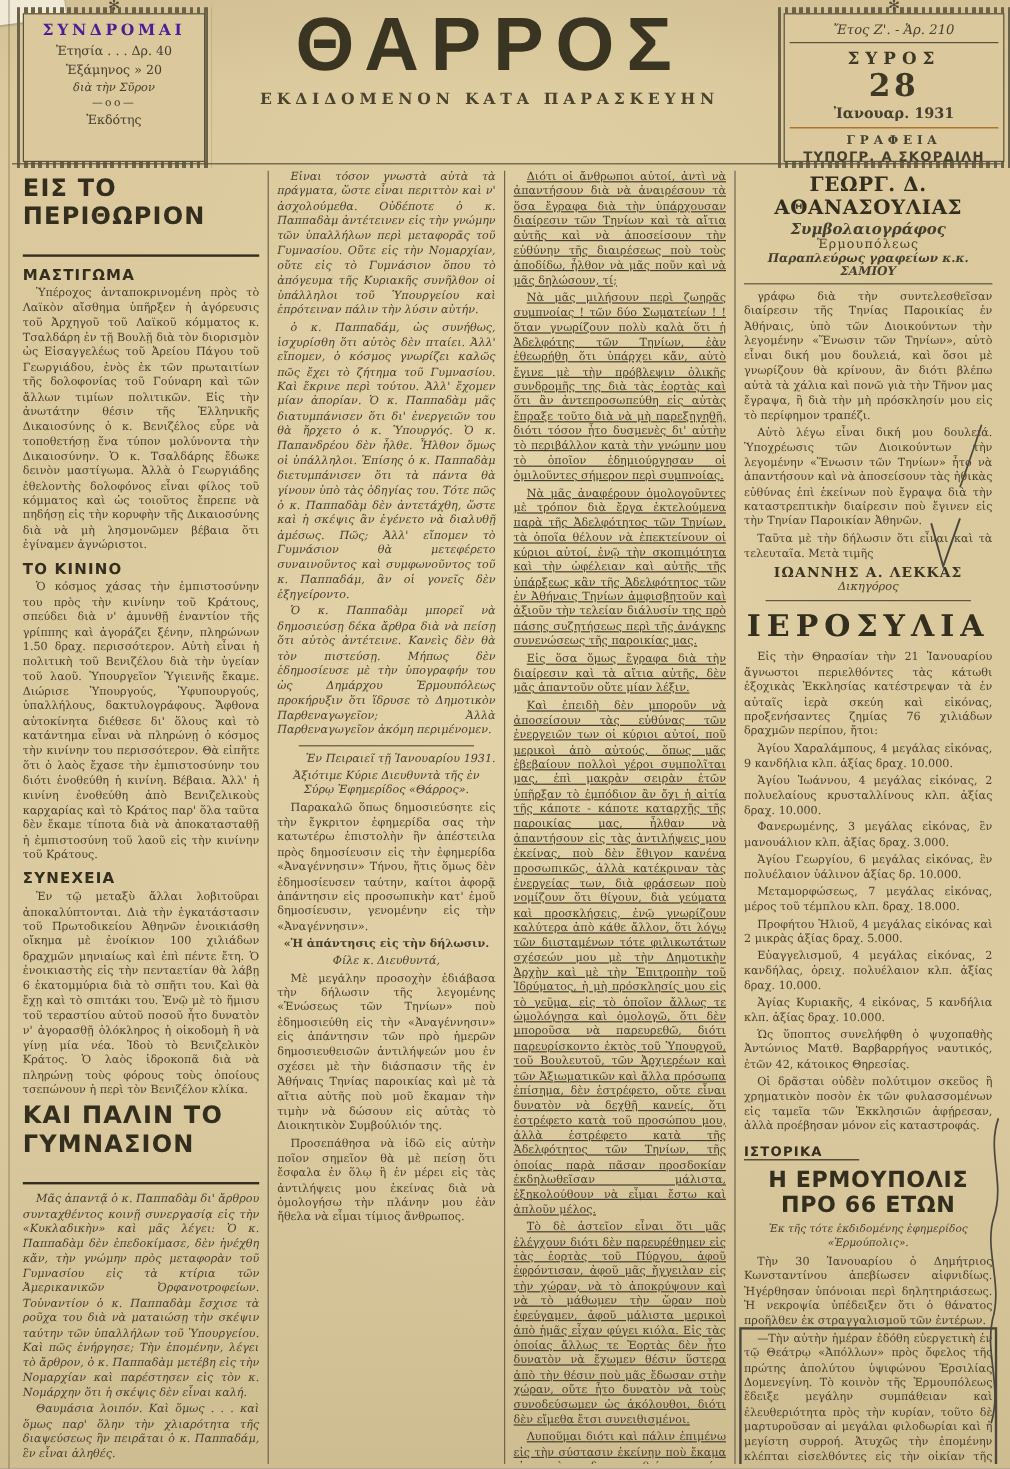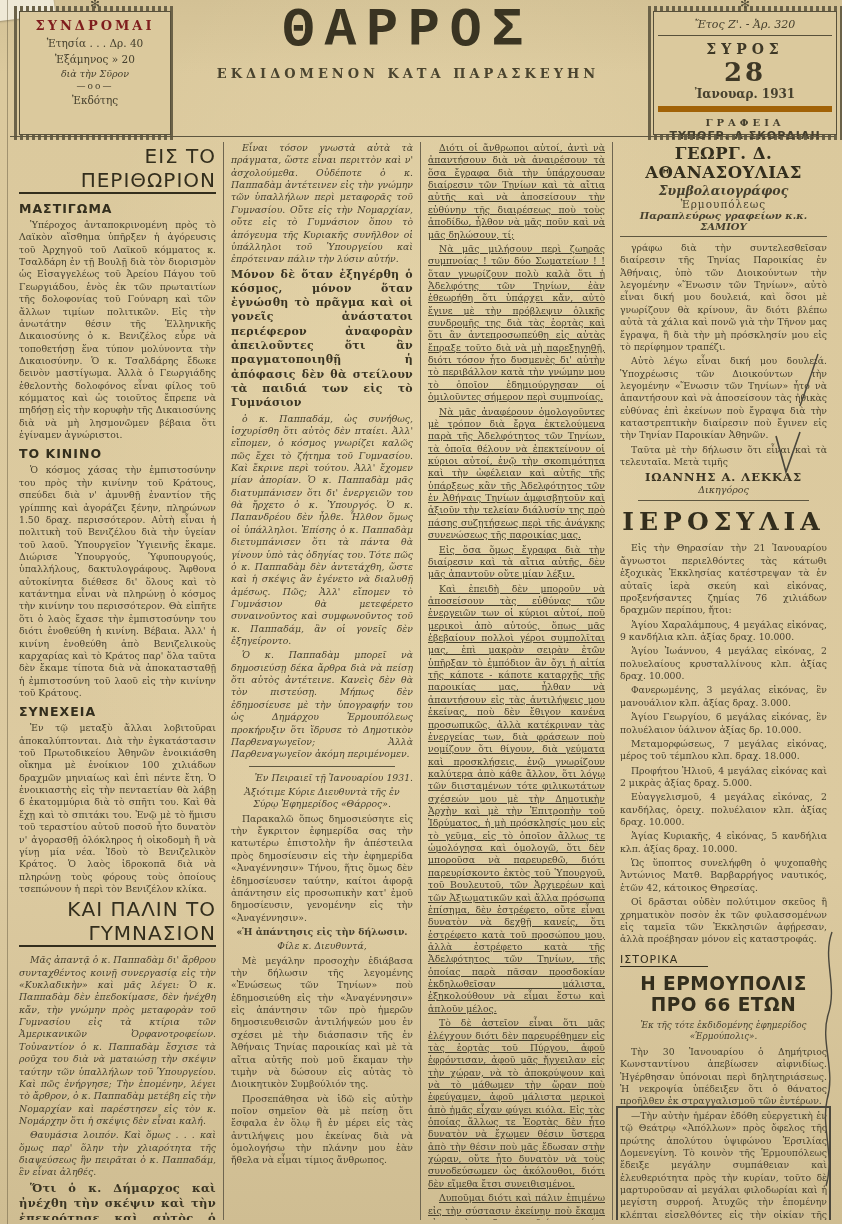--- a/index.html
+++ b/index.html
@@ -11,62 +11,62 @@
     color:#46402e;
     font-family:"DejaVu Serif", serif;
     overflow:hidden;
   }
   .scan-edge-left { position:absolute; left:7px; top:0; bottom:0; width:1px; background:rgba(90,80,55,.45); }
   .torn-corner { position:absolute; left:-6px; top:-8px; width:60px; height:26px; background:#efe9d6; transform:rotate(-7deg); box-shadow:0 1px 2px rgba(0,0,0,.25); }
 
   
   .header-rule { position:absolute; left:10px; right:8px; top:136px; height:1px; background:#5d5640; }
   .masthead { position:absolute; left:180px; width:456px; top:4px; text-align:center; }
-  .masthead-title { font-size:53px; line-height:1.05; font-weight:bold; letter-spacing:10px; color:#3a3422; font-family:Liberation Mono, monospace; }
+  .masthead-title { font-size:63px; line-height:1.05; font-weight:bold; letter-spacing:10px; color:#3a3422; font-family:Liberation Sans, sans-serif; }
   .masthead-sub { margin-top:6px; font-size:13px; letter-spacing:4px; font-weight:bold; color:#4a442f; }
 
   .orn-box { position:absolute; top:6px; padding:5px;
     background:repeating-linear-gradient(90deg,#6b6248 0 3px, rgba(0,0,0,0) 3px 6px);
   }
   .orn-box-inner { background:#dbc99d; border:1px solid #57503a; height:100%; box-sizing:border-box; padding:6px 4px; text-align:center; }
   .box-left  { left:14px;  width:152px; height:124px; }
   .box-right { left:648px; width:184px; height:124px; }
   .orn-glyph { position:absolute; top:-9px; left:50%; transform:translateX(-50%); font-family:"DejaVu Sans",sans-serif; font-size:12px; color:#57503a; background:transparent; }
 
-  .sub-title { font-weight:bold; letter-spacing:3px; font-size:13px; color:#7f1d1d; }
+  .sub-title { font-weight:bold; letter-spacing:3px; font-size:13px; color:#4c1d95; }
   .sub-line  { font-size:10.5px; margin-top:4px; }
   .sub-it    { font-style:italic; font-size:9.5px; margin-top:3px; }
   .sub-div   { font-size:9px; margin-top:2px; letter-spacing:2px; }
   .sub-pub-label { font-size:10.5px; margin-top:3px; }
   .sub-pub   { font-weight:bold; font-size:12.5px; letter-spacing:1px; margin-top:2px; font-family:"DejaVu Sans",sans-serif; }
 
   .date-issue { font-style:italic; font-size:11px; border-bottom:1px solid #57503a; padding-bottom:4px; }
   .date-city  { font-weight:bold; letter-spacing:5px; font-size:14px; margin-top:5px; color:#3e3826; }
   .date-day   { font-weight:bold; font-size:26px; letter-spacing:3px; line-height:1; margin-top:2px; color:#3e3826; }
-  .date-date  { font-weight:bold; font-size:12px; margin-top:2px; border-bottom:6px solid #a16207; padding-bottom:5px; }
+  .date-date  { font-weight:bold; font-size:12px; margin-top:2px; border-bottom:1px solid #a16207; padding-bottom:5px; }
   .date-off-label { font-weight:bold; letter-spacing:4px; font-size:10px; margin-top:5px; }
   .date-off   { font-weight:bold; font-size:11px; letter-spacing:1px; margin-top:1px; font-family:"DejaVu Sans",sans-serif; }
 
   
   .cols { position:absolute; left:12px; top:142px; height:1078px; display:flex; overflow:hidden; }
   .col { box-sizing:border-box; padding:0 7px; overflow:hidden; }
   .col1 { width:212px; border-right:1px solid #6e6550; }
   .col2 { width:197px; border-right:1px solid #6e6550; }
   .col3 { width:192px; border-right:1px solid #6e6550;text-decoration:underline; }
   .col4 { width:221px; }
 
-  .h1 { font-family:"DejaVu Sans",sans-serif; font-weight:normal; font-size:20px; letter-spacing:1px;
-        text-align:right; color:#332e1d; border-bottom:2px solid #332e1d; padding-bottom:0; margin:2px 0 7px; }
+  .h1 { font-family:"DejaVu Sans",sans-serif; font-weight:bold; font-size:20px; letter-spacing:1px;
+        text-align:left; color:#332e1d; border-bottom:2px solid #332e1d; padding-bottom:20px; margin:2px 0 7px; }
   .h1serif { font-family:"DejaVu Serif",serif; font-weight:bold; font-size:25px; letter-spacing:5px;
         text-align:center; color:#332e1d; margin:6px 0 6px; }
   .h1c { font-family:"DejaVu Sans",sans-serif; font-weight:bold; font-size:18.5px; letter-spacing:.5px;
         text-align:center; color:#332e1d; margin:2px 0 5px; }
   .h2 { font-family:"DejaVu Sans",sans-serif; font-weight:bold; font-size:12.5px; letter-spacing:1px;
         color:#332e1d; margin:5px 0 3px; }
-  .kicker { font-family:"DejaVu Sans",sans-serif; font-weight:normal; font-size:11px; letter-spacing:1px;
+  .kicker { font-family:"DejaVu Sans",sans-serif; font-weight:bold; font-size:11px; letter-spacing:1px;
         color:#332e1d; border-bottom:1px solid #332e1d; display:inline-block; padding-right:30px; margin:4px 0 4px; }
   .p  { font-size:9.3px; line-height:1.33; text-align:justify; text-indent:11px; margin:0 0 2px; color:#46402e; }
   .pi { font-style:italic; }
   .lead { font-weight:bold; font-size:11px; line-height:1.3; letter-spacing:.3px; text-indent:0; color:#3a3422; }
   .leadend { font-weight:bold; font-size:11.5px; line-height:1.3; letter-spacing:.3px; color:#3a3422; }
   .cb { text-align:center; font-weight:bold; text-indent:0; }
   .ci { text-align:center; font-style:italic; text-indent:0; }
   .ri { text-align:right;  font-style:italic; text-indent:0; }
   .note { text-align:center; font-style:italic; font-size:8.8px; text-indent:0; margin:1px 0 3px; }
   .rule { height:1px; background:#5d5640; margin:5px 18px; }
@@ -102,21 +102,21 @@
   </div>
 
   <div class="masthead">
     <div class="masthead-title">ΘΑΡΡΟΣ</div>
     <div class="masthead-sub">ΕΚΔΙΔΟΜΕΝΟΝ ΚΑΤΑ ΠΑΡΑΣΚΕΥΗΝ</div>
   </div>
 
   <div class="orn-box box-right">
     <span class="orn-glyph">✻</span>
     <div class="orn-box-inner">
-      <div class="date-issue">Ἔτος Ζ'. - Ἀρ. 320</div>
+      <div class="date-issue">Ἔτος Ζ'. - Ἀρ. 210</div>
       <div class="date-city">ΣΥΡΟΣ</div>
       <div class="date-day">28</div>
       <div class="date-date">Ἰανουαρ. 1931</div>
       <div class="date-off-label">ΓΡΑΦΕΙΑ</div>
       <div class="date-off">ΤΥΠΟΓΡ. Α ΣΚΟΡΔΙΛΗ</div>
     </div>
   </div>
 
   <div class="header-rule"></div>
 
@@ -129,21 +129,20 @@
         <div class="p">Ὁ κόσμος χάσας τὴν ἐμπιστοσύνην του πρὸς τὴν κινίνην τοῦ Κράτους, σπεύδει διὰ ν' ἀμυνθῇ ἐναντίον τῆς γρίππης καὶ ἀγοράζει ξένην, πληρώνων 1.50 δραχ. περισσότερον. Αὐτὴ εἶναι ἡ πολιτικὴ τοῦ Βενιζέλου διὰ τὴν ὑγείαν τοῦ λαοῦ. Ὑπουργεῖον Ὑγιεινῆς ἔκαμε. Διώρισε Ὑπουργούς, Ὑφυπουργούς, ὑπαλλήλους, δακτυλογράφους. Ἄφθονα αὐτοκίνητα διέθεσε δι' ὅλους καὶ τὸ κατάντημα εἶναι νὰ πληρώνῃ ὁ κόσμος τὴν κινίνην του περισσότερον. Θὰ εἰπῆτε ὅτι ὁ λαὸς ἔχασε τὴν ἐμπιστοσύνην του διότι ἐνοθεύθη ἡ κινίνη. Βέβαια. Ἀλλ' ἡ κινίνη ἐνοθεύθη ἀπὸ Βενιζελικοὺς καρχαρίας καὶ τὸ Κράτος παρ' ὅλα ταῦτα δὲν ἔκαμε τίποτα διὰ νὰ ἀποκατασταθῇ ἡ ἐμπιστοσύνη τοῦ λαοῦ εἰς τὴν κινίνην τοῦ Κράτους.</div>
         <div class="h2">ΣΥΝΕΧΕΙΑ</div>
         <div class="p">Ἐν τῷ μεταξὺ ἄλλαι λοβιτοῦραι ἀποκαλύπτονται. Διὰ τὴν ἐγκατάστασιν τοῦ Πρωτοδικείου Ἀθηνῶν ἐνοικιάσθη οἴκημα μὲ ἐνοίκιον 100 χιλιάδων δραχμῶν μηνιαίως καὶ ἐπὶ πέντε ἔτη. Ὁ ἐνοικιαστὴς εἰς τὴν πενταετίαν θὰ λάβῃ 6 ἑκατομμύρια διὰ τὸ σπῆτι του. Καὶ θὰ ἔχῃ καὶ τὸ σπιτάκι του. Ἐνῷ μὲ τὸ ἥμισυ τοῦ τεραστίου αὐτοῦ ποσοῦ ἦτο δυνατὸν ν' ἀγορασθῇ ὁλόκληρος ἡ οἰκοδομὴ ἢ νὰ γίνῃ μία νέα. Ἰδοὺ τὸ Βενιζελικὸν Κράτος. Ὁ λαὸς ἱδροκοπᾶ διὰ νὰ πληρώνῃ τοὺς φόρους τοὺς ὁποίους τσεπώνουν ἡ περὶ τὸν Βενιζέλον κλίκα.</div>
         <div class="h1">ΚΑΙ ΠΑΛΙΝ ΤΟ ΓΥΜΝΑΣΙΟΝ</div>
         <div class="p pi">Μᾶς ἀπαντᾷ ὁ κ. Παππαδὰμ δι' ἄρθρου συνταχθέντος κοινῇ συνεργασίᾳ εἰς τὴν «Κυκλαδικὴν» καὶ μᾶς λέγει: Ὁ κ. Παππαδὰμ δὲν ἐπεδοκίμασε, δὲν ἠνέχθη κἄν, τὴν γνώμην πρὸς μεταφορὰν τοῦ Γυμνασίου εἰς τὰ κτίρια τῶν Ἀμερικανικῶν Ὀρφανοτροφείων. Τοὐναντίον ὁ κ. Παππαδὰμ ἔσχισε τὰ ροῦχα του διὰ νὰ ματαιώσῃ τὴν σκέψιν ταύτην τῶν ὑπαλλήλων τοῦ Ὑπουργείου. Καὶ πῶς ἐνήργησε; Τὴν ἑπομένην, λέγει τὸ ἄρθρον, ὁ κ. Παππαδὰμ μετέβη εἰς τὴν Νομαρχίαν καὶ παρέστησεν εἰς τὸν κ. Νομάρχην ὅτι ἡ σκέψις δὲν εἶναι καλή.</div>
         <div class="p pi">Θαυμάσια λοιπόν. Καὶ ὅμως . . . καὶ ὅμως παρ' ὅλην τὴν χλιαρότητα τῆς διαψεύσεως ἣν πειρᾶται ὁ κ. Παππαδάμ, ἓν εἶναι ἀληθές.</div>
         <div class="p leadend">Ὅτι ὁ κ. Δήμαρχος καὶ ἠνέχθη τὴν σκέψιν καὶ τὴν ἐπεκρότησε καὶ αὐτὸς ὁ ἴδιος ἔσχε τὴν</div>
       </div>
     <div class="col col2">
         <div class="p pi">Εἶναι τόσον γνωστὰ αὐτὰ τὰ πράγματα, ὥστε εἶναι περιττὸν καὶ ν' ἀσχολούμεθα. Οὐδέποτε ὁ κ. Παππαδὰμ ἀντέτεινεν εἰς τὴν γνώμην τῶν ὑπαλλήλων περὶ μεταφορᾶς τοῦ Γυμνασίου. Οὔτε εἰς τὴν Νομαρχίαν, οὔτε εἰς τὸ Γυμνάσιον ὅπου τὸ ἀπόγευμα τῆς Κυριακῆς συνῆλθον οἱ ὑπάλληλοι τοῦ Ὑπουργείου καὶ ἐπρότειναν πάλιν τὴν λύσιν αὐτήν.</div>
-        <div class="p lead">Μόνον δὲ ὅταν ἐξηγέρθη ὁ κόσμος, μόνον ὅταν ἐγνώσθη τὸ πρᾶγμα καὶ οἱ γονεῖς ἀνάστατοι περιέφερον ἀναφορὰν ἀπειλοῦντες ὅτι ἂν πραγματοποιηθῇ ἡ ἀπόφασις δὲν θὰ στείλουν τὰ παιδιά των εἰς τὸ Γυμνάσιον</div>
         <div class="p pi">ὁ κ. Παππαδάμ, ὡς συνήθως, ἰσχυρίσθη ὅτι αὐτὸς δὲν πταίει. Ἀλλ' εἴπομεν, ὁ κόσμος γνωρίζει καλῶς πῶς ἔχει τὸ ζήτημα τοῦ Γυμνασίου. Καὶ ἔκρινε περὶ τούτου. Ἀλλ' ἔχομεν μίαν ἀπορίαν. Ὁ κ. Παππαδὰμ μᾶς διατυμπάνισεν ὅτι δι' ἐνεργειῶν του θὰ ἤρχετο ὁ κ. Ὑπουργός. Ὁ κ. Παπανδρέου δὲν ἦλθε. Ἦλθον ὅμως οἱ ὑπάλληλοι. Ἐπίσης ὁ κ. Παππαδὰμ διετυμπάνισεν ὅτι τὰ πάντα θὰ γίνουν ὑπὸ τὰς ὁδηγίας του. Τότε πῶς ὁ κ. Παππαδὰμ δὲν ἀντετάχθη, ὥστε καὶ ἡ σκέψις ἂν ἐγένετο νὰ διαλυθῇ ἀμέσως. Πῶς; Ἀλλ' εἴπομεν τὸ Γυμνάσιον θὰ μετεφέρετο συναινοῦντος καὶ συμφωνοῦντος τοῦ κ. Παππαδάμ, ἂν οἱ γονεῖς δὲν ἐξηγείροντο.</div>
         <div class="p pi">Ὁ κ. Παππαδὰμ μπορεῖ νὰ δημοσιεύσῃ δέκα ἄρθρα διὰ νὰ πείσῃ ὅτι αὐτὸς ἀντέτεινε. Κανεὶς δὲν θὰ τὸν πιστεύσῃ. Μήπως δὲν ἐδημοσίευσε μὲ τὴν ὑπογραφήν του ὡς Δημάρχου Ἑρμουπόλεως προκήρυξιν ὅτι ἵδρυσε τὸ Δημοτικὸν Παρθεναγωγεῖον; Ἀλλὰ Παρθεναγωγεῖον ἀκόμη περιμένομεν.</div>
         <div class="rule"></div>
         <div class="p ri">Ἐν Πειραιεῖ τῇ Ἰανουαρίου 1931.</div>
         <div class="p ci">Ἀξιότιμε Κύριε Διευθυντὰ τῆς ἐν Σύρῳ Ἐφημερίδος «Θάρρος».</div>
         <div class="p">Παρακαλῶ ὅπως δημοσιεύσητε εἰς τὴν ἔγκριτον ἐφημερίδα σας τὴν κατωτέρω ἐπιστολὴν ἣν ἀπέστειλα πρὸς δημοσίευσιν εἰς τὴν ἐφημερίδα «Ἀναγέννησιν» Τήνου, ἥτις ὅμως δὲν ἐδημοσίευσεν ταύτην, καίτοι ἀφορᾷ ἀπάντησιν εἰς προσωπικὴν κατ' ἐμοῦ δημοσίευσιν, γενομένην εἰς τὴν «Ἀναγέννησιν».</div>
         <div class="p cb">«Ἡ ἀπάντησις εἰς τὴν δήλωσιν.</div>
         <div class="p ci">Φίλε κ. Διευθυντά,</div>
         <div class="p">Μὲ μεγάλην προσοχὴν ἐδιάβασα τὴν δήλωσιν τῆς λεγομένης «Ἑνώσεως τῶν Τηνίων» ποὺ ἐδημοσιεύθη εἰς τὴν «Ἀναγέννησιν» εἰς ἀπάντησιν τῶν πρὸ ἡμερῶν δημοσιευθεισῶν ἀντιλήψεών μου ἐν σχέσει μὲ τὴν διάσπασιν τῆς ἐν Ἀθήναις Τηνίας παροικίας καὶ μὲ τὰ αἴτια αὐτῆς ποὺ μοῦ ἔκαμαν τὴν τιμὴν νὰ δώσουν εἰς αὐτὰς τὸ Διοικητικὸν Συμβούλιόν της.</div>
         <div class="p">Προσεπάθησα νὰ ἰδῶ εἰς αὐτὴν ποῖον σημεῖον θὰ μὲ πείσῃ ὅτι ἔσφαλα ἐν ὅλῳ ἢ ἐν μέρει εἰς τὰς ἀντιλήψεις μου ἐκείνας διὰ νὰ ὁμολογήσω τὴν πλάνην μου ἐὰν ἤθελα νὰ εἶμαι τίμιος ἄνθρωπος.</div>

